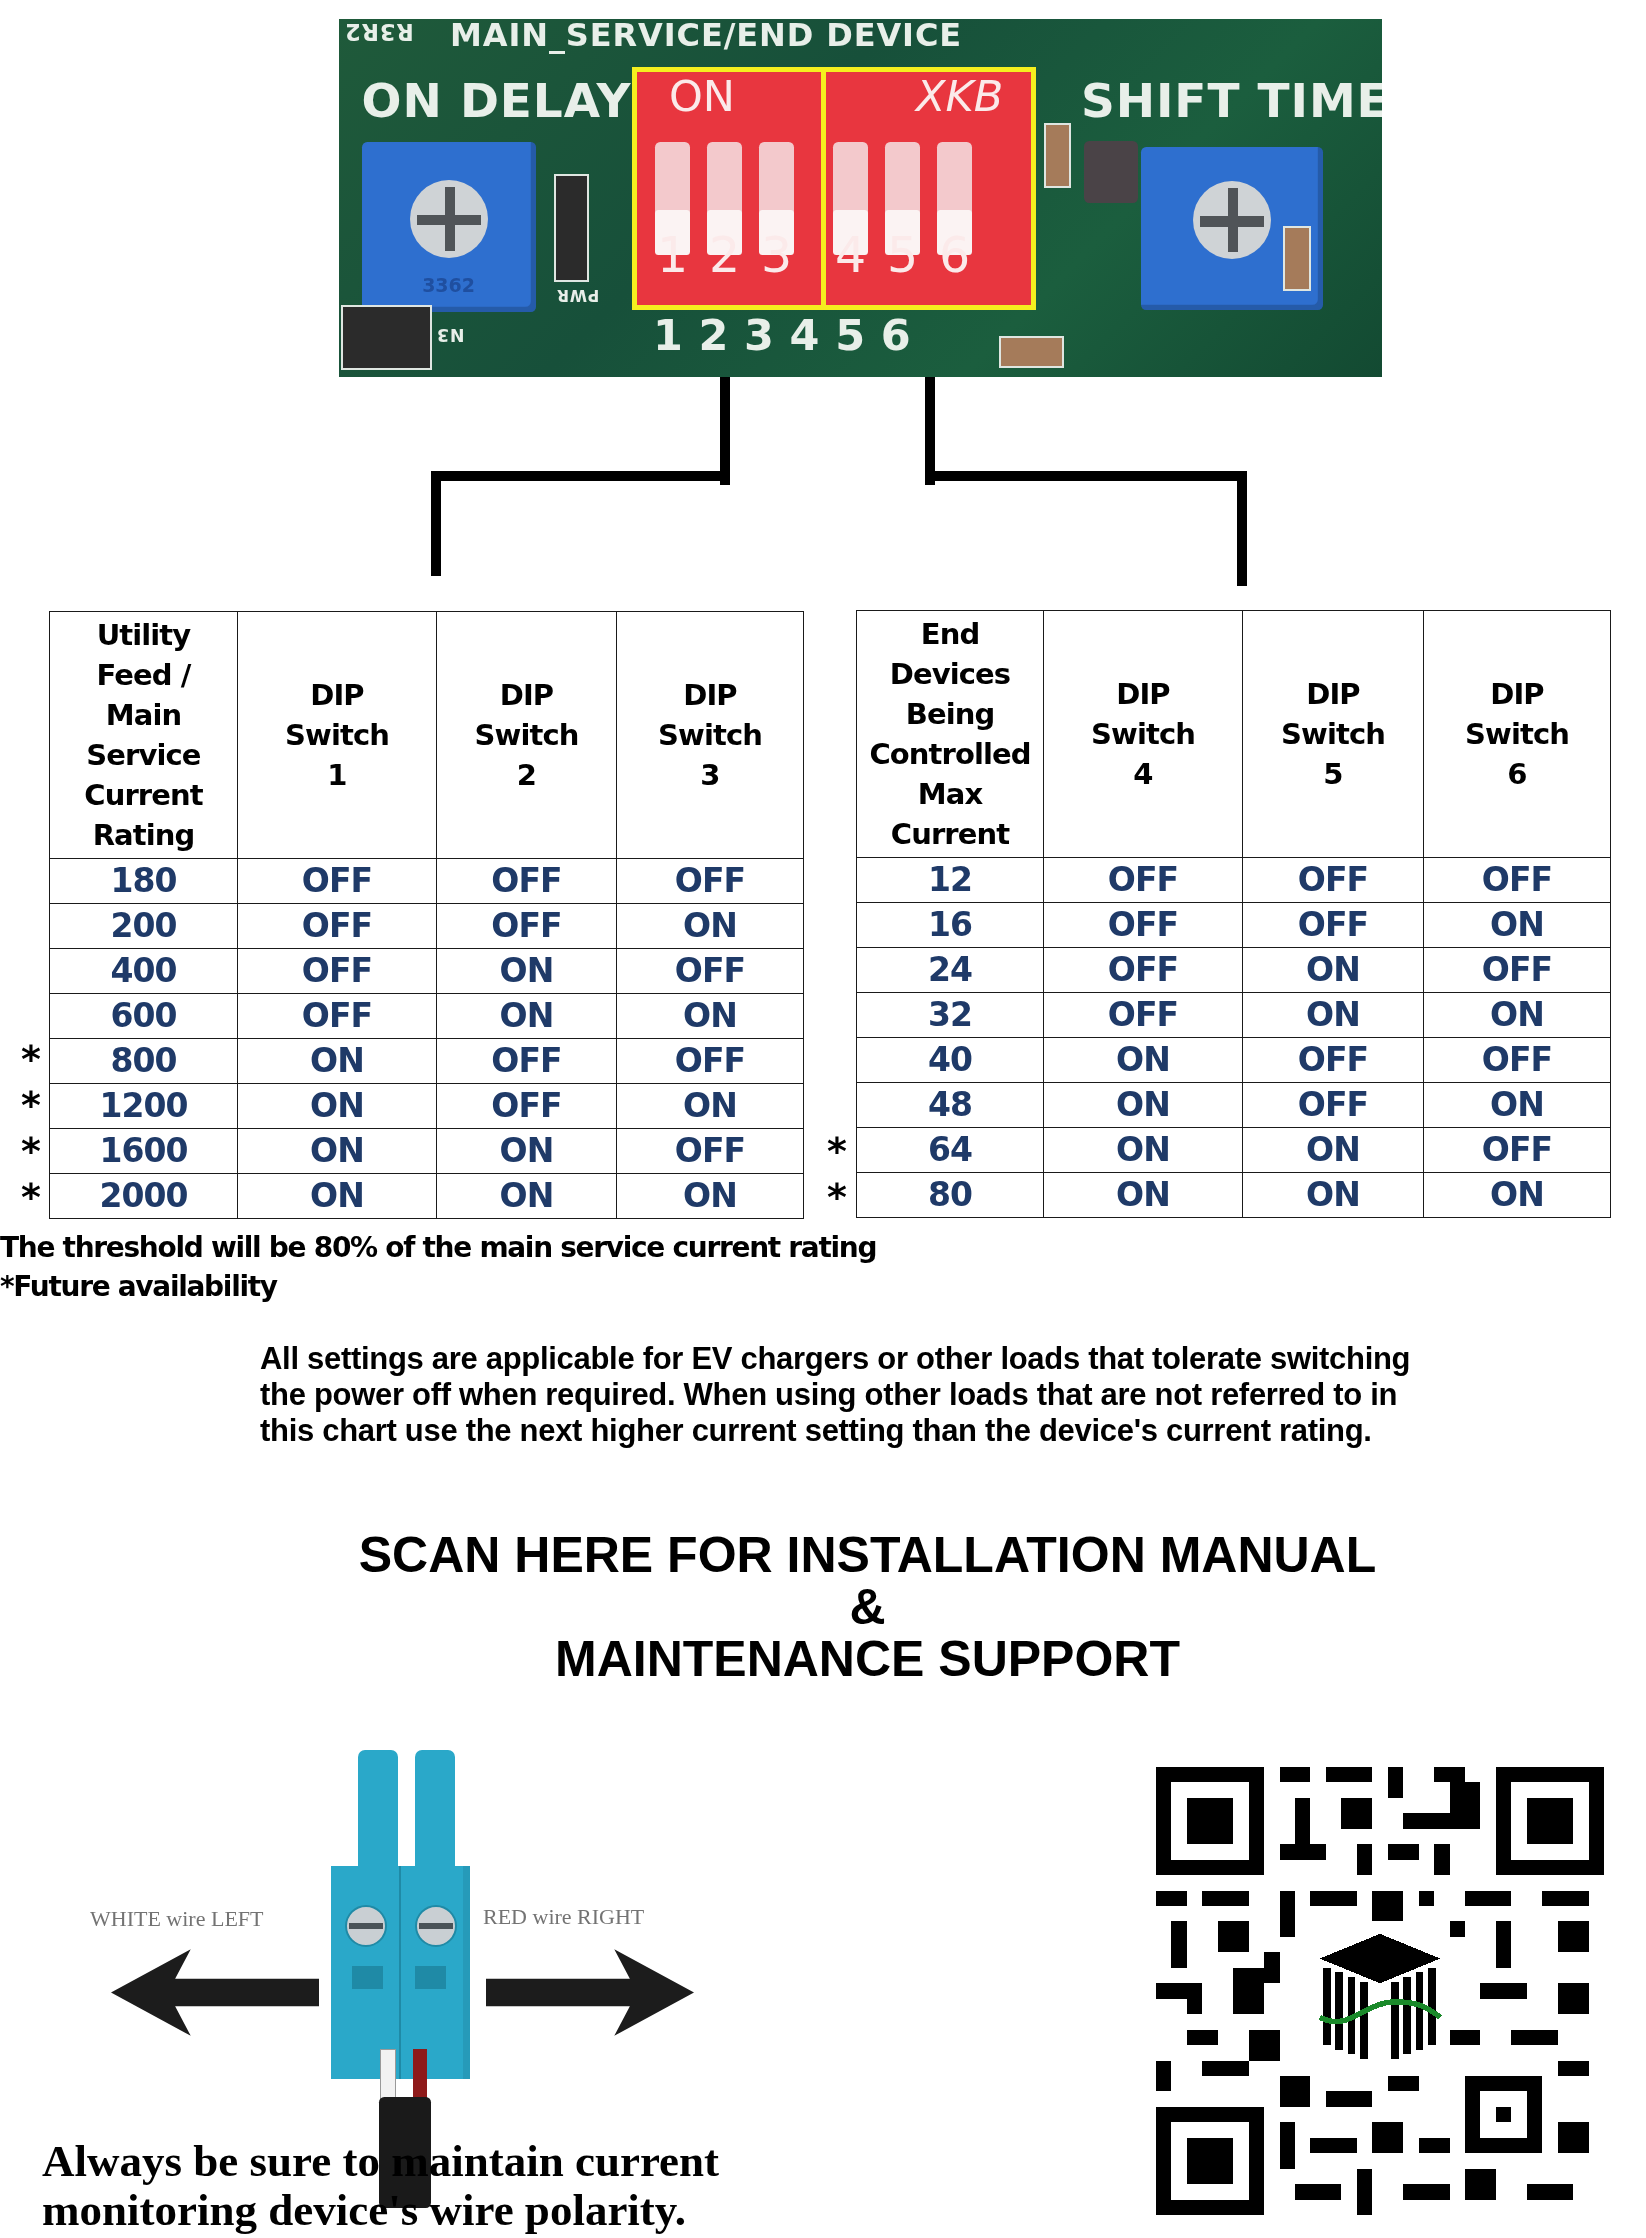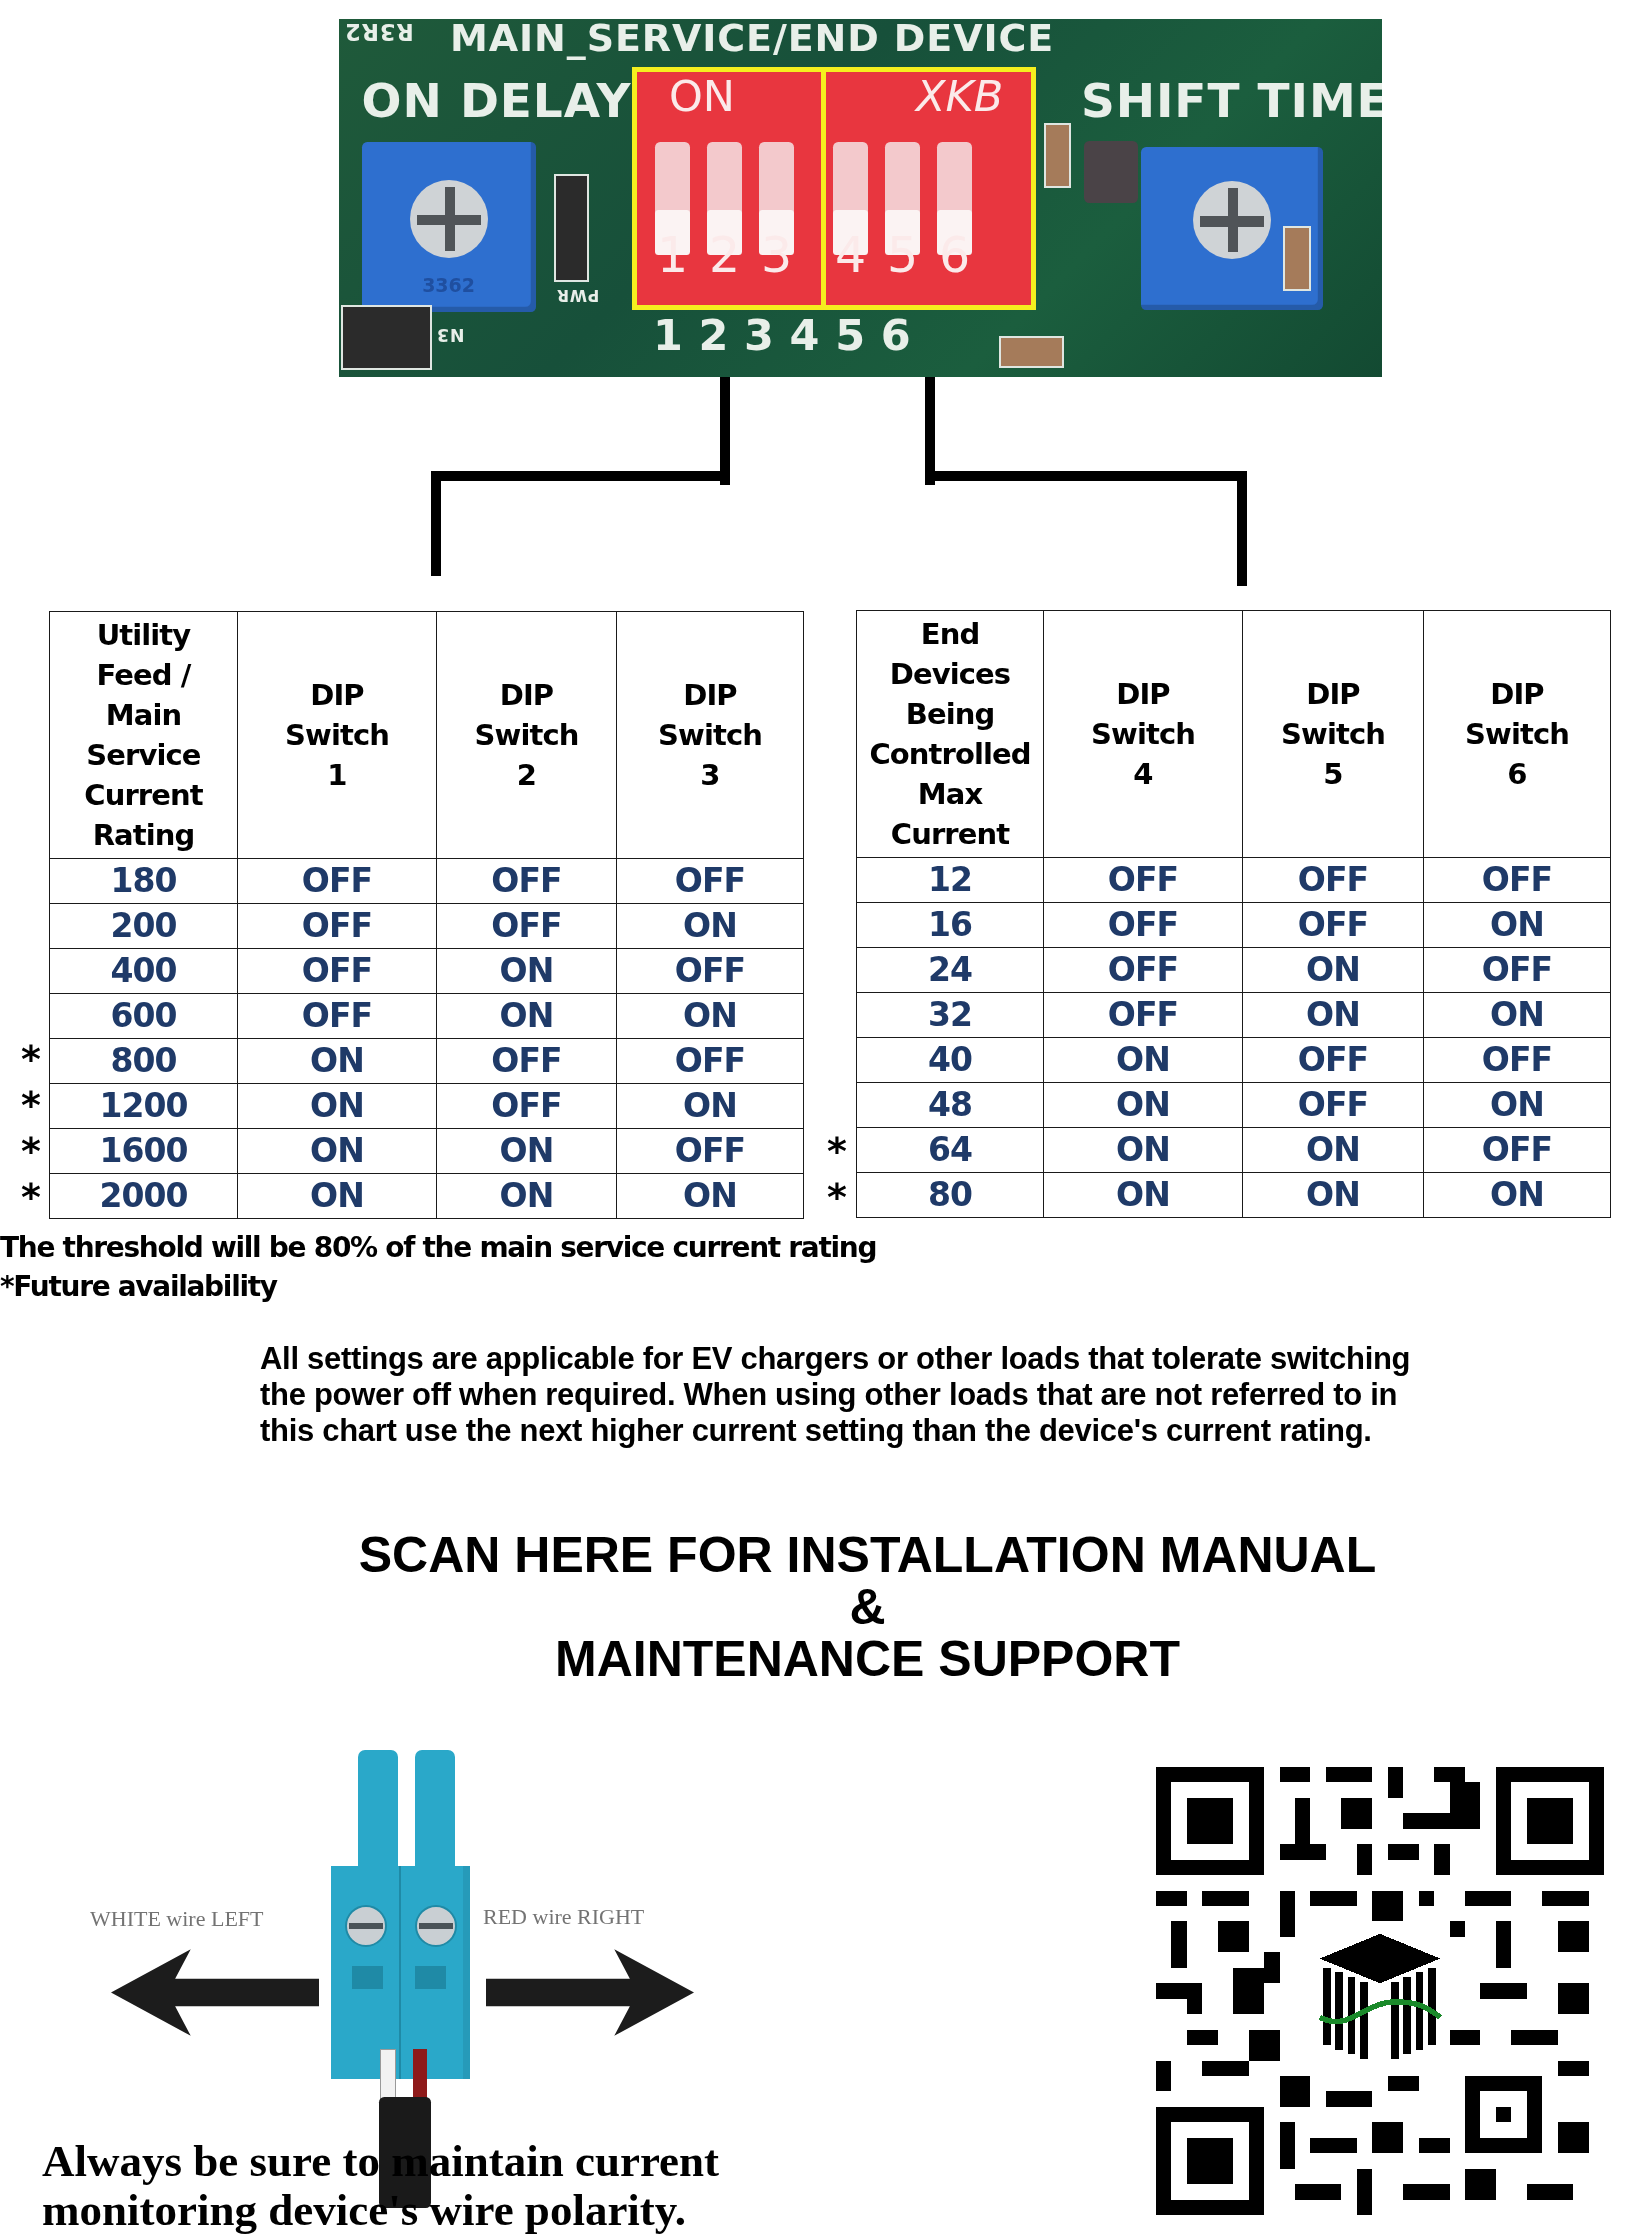--- a/index.html
+++ b/index.html
@@ -42,21 +42,21 @@
 
   
   .teal { background:#2aa8c9; }
   .qr { position:absolute; left:1156px; top:1767px; width:448px; height:448px; }
 </style>
 </head>
 <body>
 
 <div class="abs pcb">
   <div class="silk" style="left:5.2px;top:0px;font-size:22.6px;transform:rotate(180deg);">R3R2</div>
-  <div class="silk" style="left:111px;top:-3.5px;font-size:38px;text-align:center;">MAIN_SERVICE/END DEVICE</div>
+  <div class="silk" style="left:111px;top:-3.5px;font-size:32px;text-align:center;">MAIN_SERVICE/END DEVICE</div>
   <div class="silk" style="left:22.6px;top:54px;font-size:47px;">ON DELAY</div>
   <div class="silk" style="left:742px;top:54px;font-size:47px;">SHIFT TIME</div>
 
   <div class="pot" style="left:22.6px;top:123px;width:174px;height:170px;">
     <div class="knob"></div>
     <div class="label">3362</div>
   </div>
 
   <div class="pot" style="left:802px;top:128px;width:182px;height:163px;">
     <div class="knob"></div>

